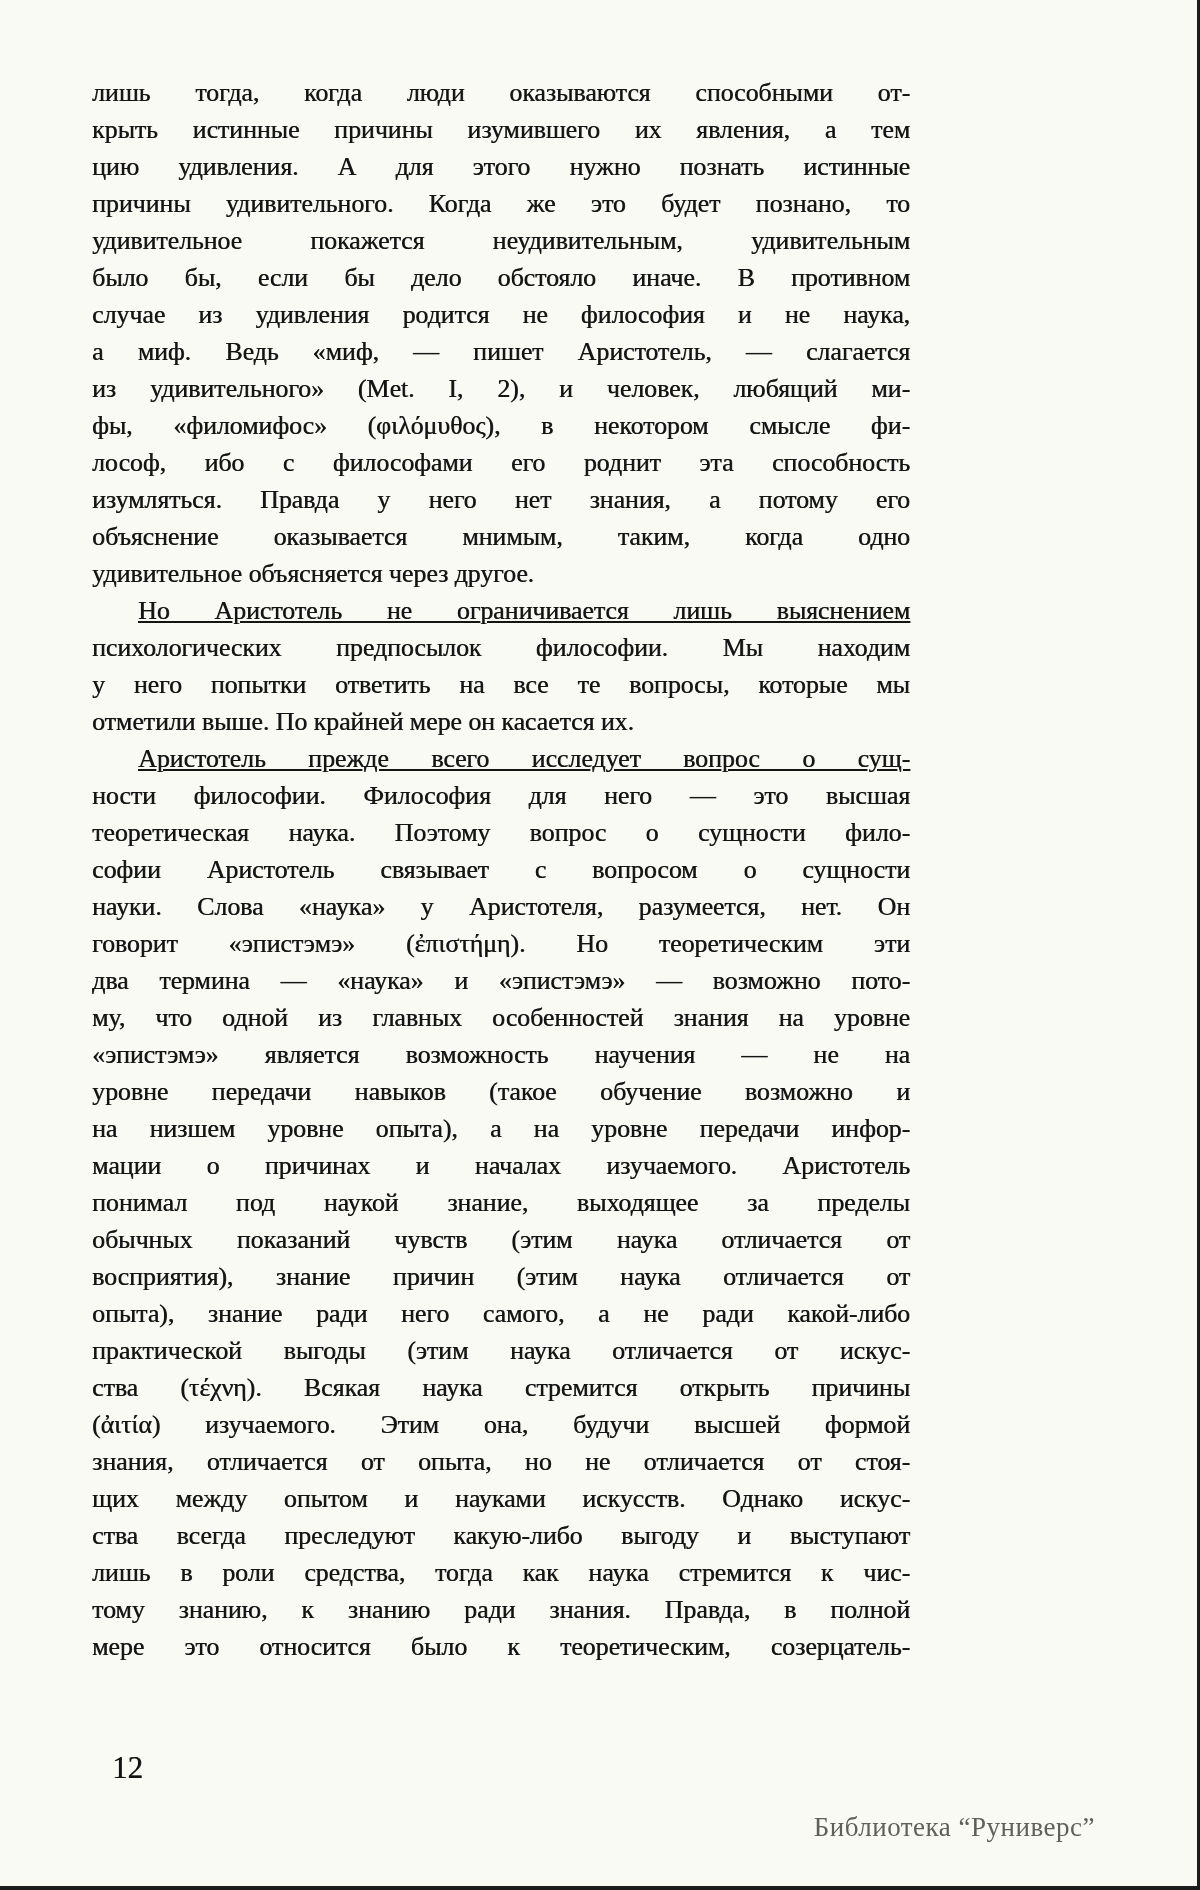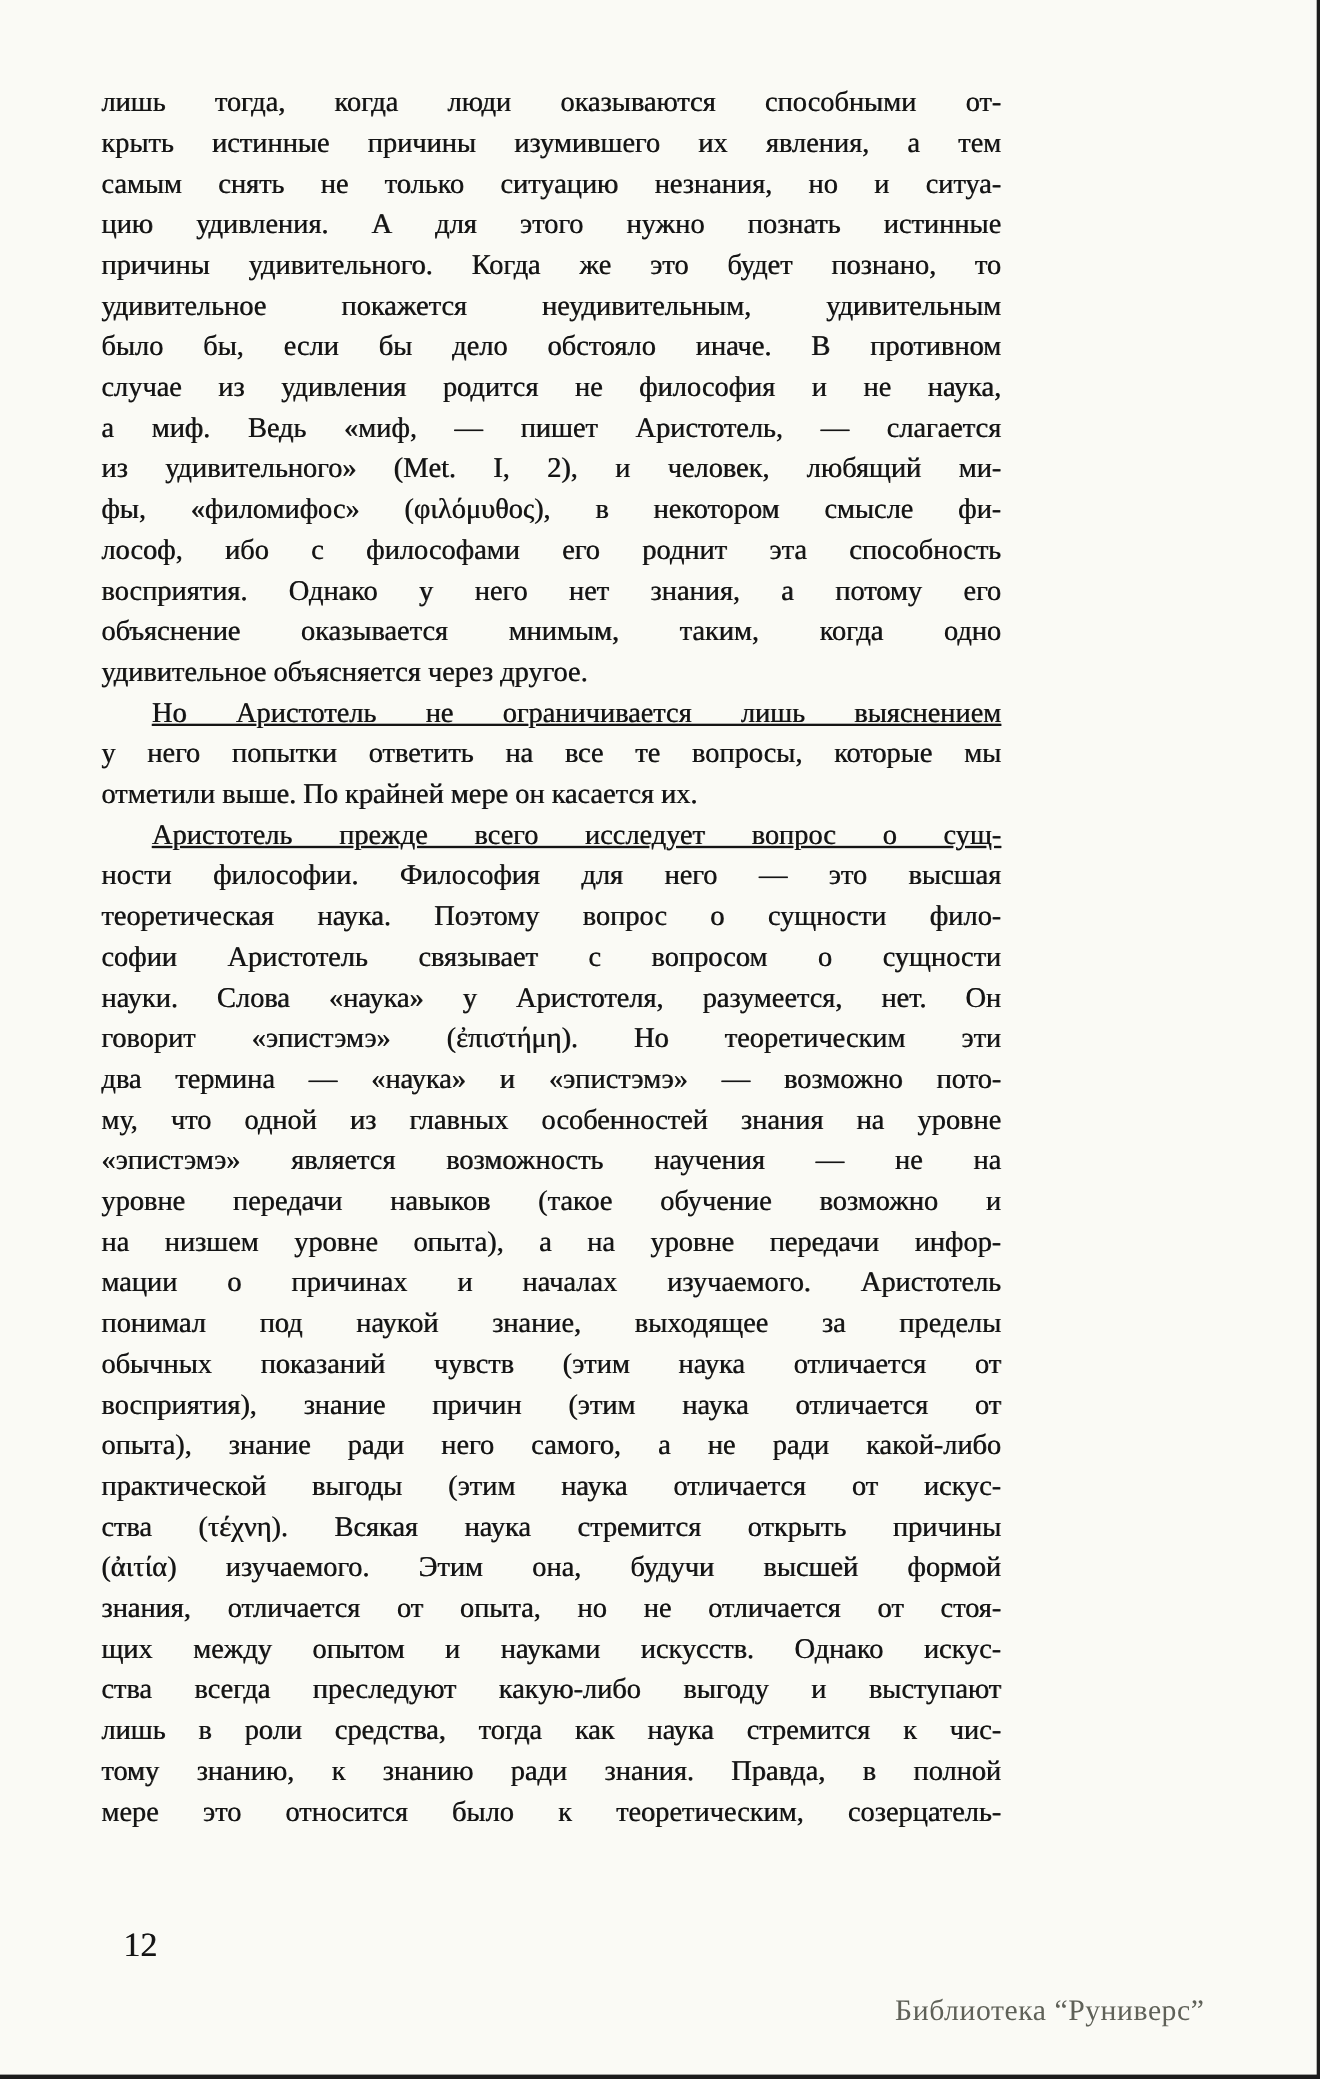--- a/index.html
+++ b/index.html
@@ -63,34 +63,34 @@
     letter-spacing: 0.5px;
   }
 </style>
 </head>
 <body>
 
 <div class="scan-page">
   <main class="text-block">
       <div class="line">лишь тогда, когда люди оказываются способными от-</div>
       <div class="line">крыть истинные причины изумившего их явления, а тем</div>
-      <div class="line">самым снять не только ситуацию незнания, но и ситуа-</div>
       <div class="line">цию удивления. А для этого нужно познать истинные</div>
       <div class="line">причины удивительного. Когда же это будет познано, то</div>
       <div class="line">удивительное покажется неудивительным, удивительным</div>
       <div class="line">было бы, если бы дело обстояло иначе. В противном</div>
       <div class="line">случае из удивления родится не философия и не наука,</div>
       <div class="line">а миф. Ведь «миф, — пишет Аристотель, — слагается</div>
       <div class="line">из удивительного» (Met. I, 2), и человек, любящий ми-</div>
       <div class="line">фы, «филомифос» (φιλόμυθος), в некотором смысле фи-</div>
       <div class="line">лософ, ибо с философами его роднит эта способность</div>
-      <div class="line">восприятия. Однако у него нет знания, а потому его</div>
+      <div class="line">изумляться. Правда у него нет знания, а потому его</div>
       <div class="line">объяснение оказывается мнимым, таким, когда одно</div>
       <div class="line para-end">удивительное объясняется через другое.</div>
       <div class="line indent">Но Аристотель не ограничивается лишь выяснением</div>
+      <div class="line">психологических предпосылок философии. Мы находим</div>
       <div class="line">у него попытки ответить на все те вопросы, которые мы</div>
       <div class="line para-end">отметили выше. По крайней мере он касается их.</div>
       <div class="line indent">Аристотель прежде всего исследует вопрос о сущ-</div>
       <div class="line">ности философии. Философия для него — это высшая</div>
       <div class="line">теоретическая наука. Поэтому вопрос о сущности фило-</div>
       <div class="line">софии Аристотель связывает с вопросом о сущности</div>
       <div class="line">науки. Слова «наука» у Аристотеля, разумеется, нет. Он</div>
       <div class="line">говорит «эпистэмэ» (ἐπιστήμη). Но теоретическим эти</div>
       <div class="line">два термина — «наука» и «эпистэмэ» — возможно пото-</div>
       <div class="line">му, что одной из главных особенностей знания на уровне</div>

